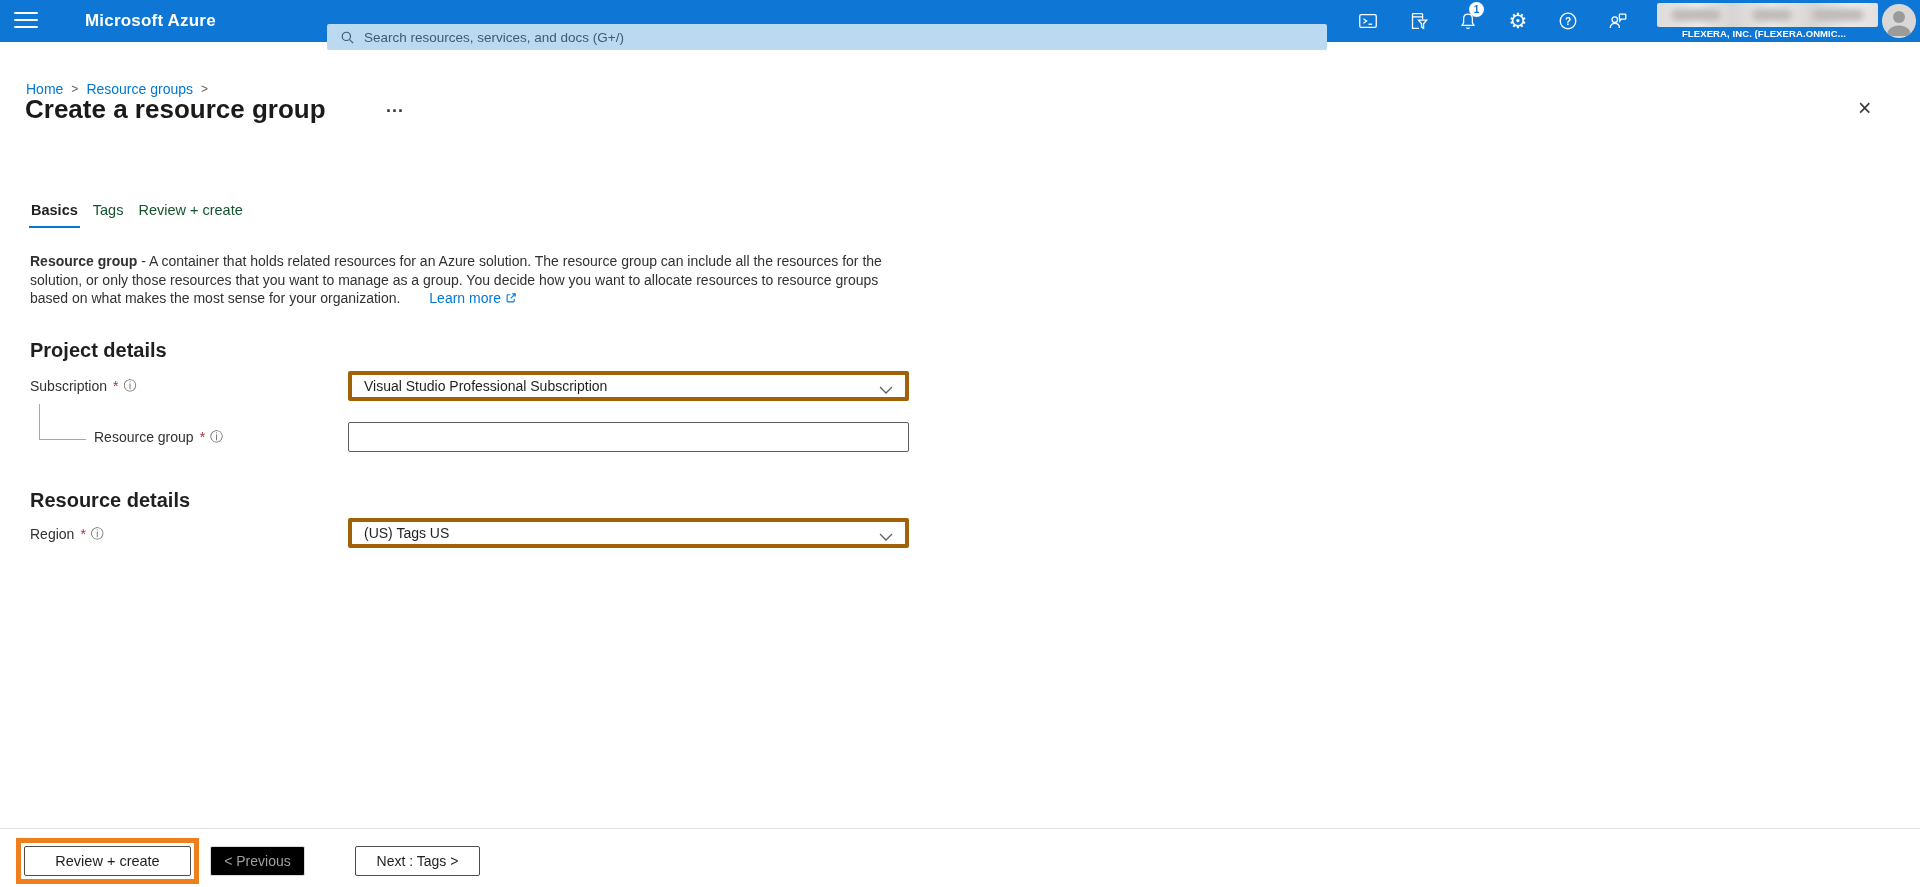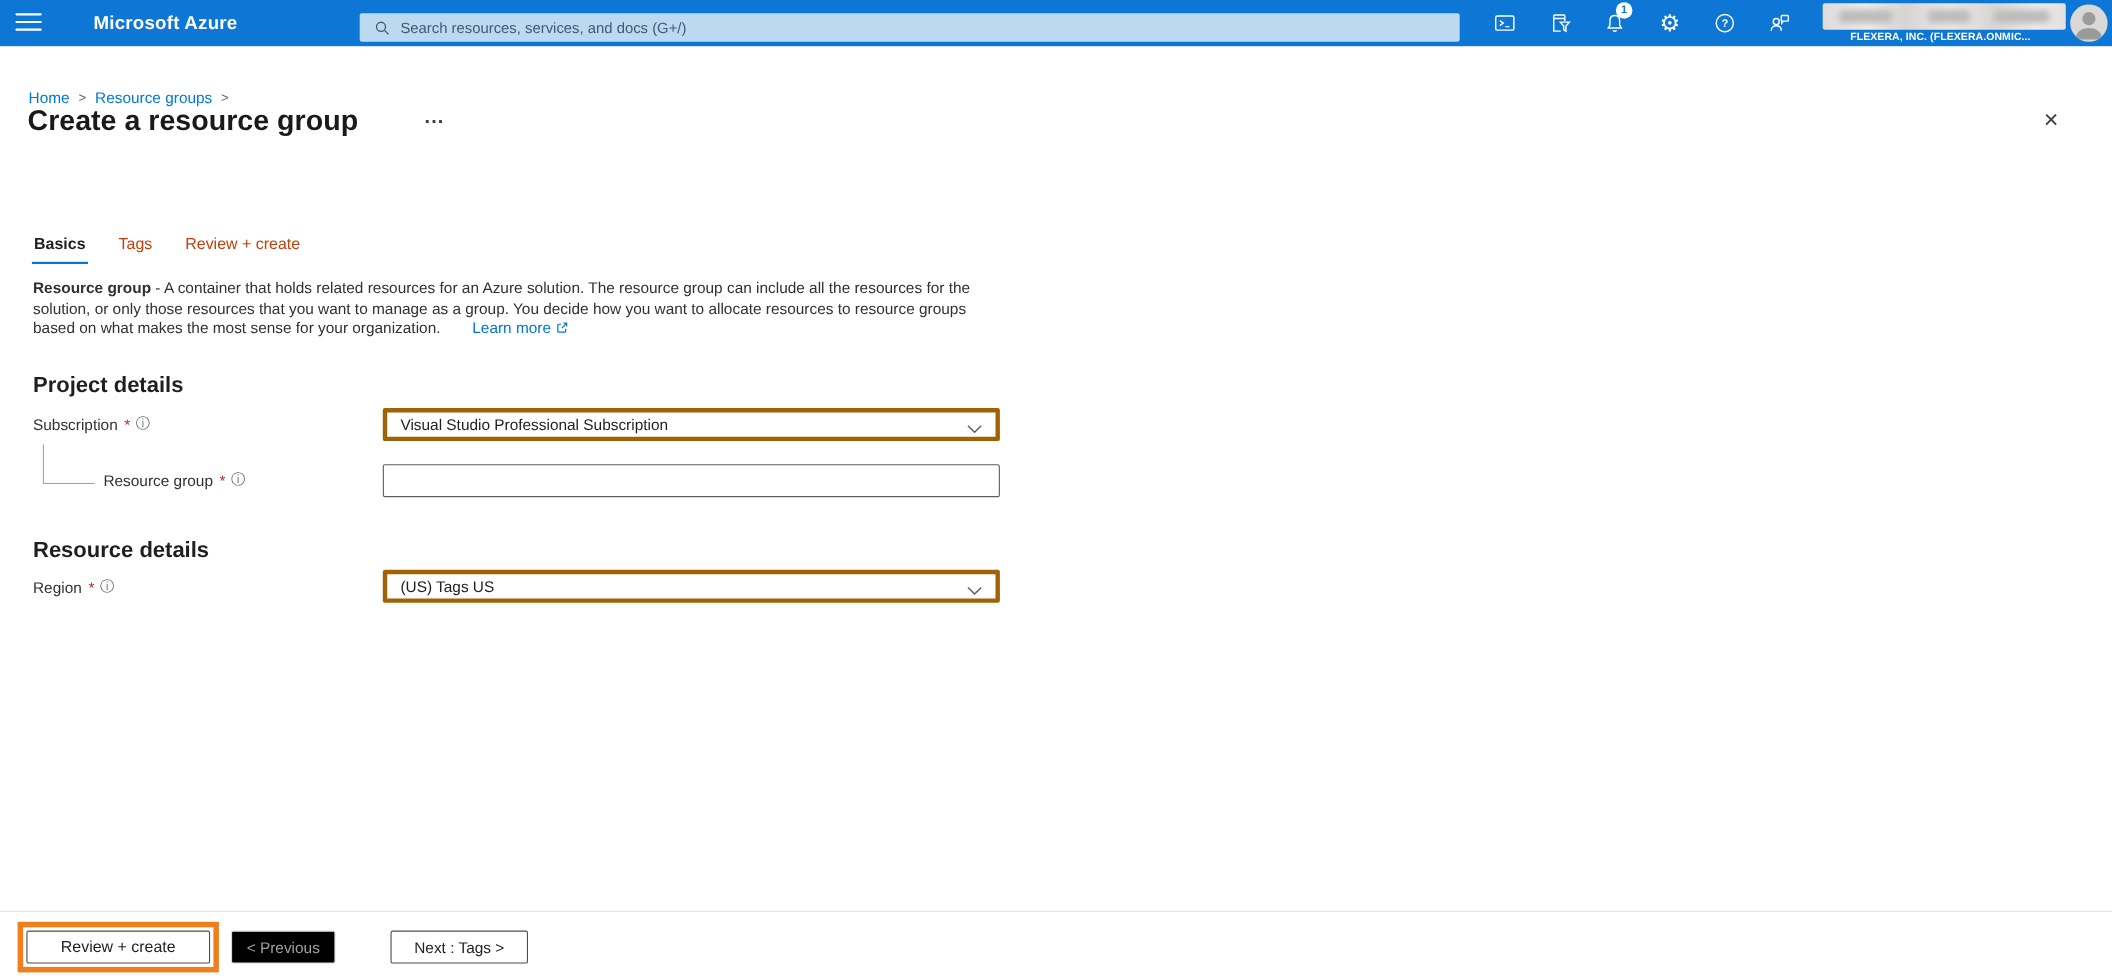--- a/index.html
+++ b/index.html
@@ -6,21 +6,21 @@
   html,body { width:1920px; height:887px; background:#fff;
     font-family:"Liberation Sans","DejaVu Sans",sans-serif; overflow:hidden; }
 
   
   #topbar { position:absolute; left:0; top:0; width:1920px; height:42px; background:#0e76d4;padding-left:32px; }
   #hamburger { position:absolute; left:14px; top:12px; width:24px; height:18px; cursor:pointer; }
   #hamburger span { position:absolute; left:0; width:24px; height:2px; background:#fff; border-radius:1px; }
   #hamburger span:nth-child(1){top:0;} #hamburger span:nth-child(2){top:7px;} #hamburger span:nth-child(3){top:14px;}
   #brand { position:absolute; left:85px; top:0; height:42px; line-height:42px;
     color:#fff; font-size:17px; font-weight:700; letter-spacing:.2px; cursor:pointer; }
-  #searchbox { position:absolute; left:327px; top:12px; width:1000px; height:26px;
+  #searchbox { position:absolute; left:327px; top:24px; width:1000px; height:26px;
     background:#bcd9f2; border-radius:2px; display:flex; align-items:center; padding-left:13px; gap:9px; cursor:text; }
   #searchbox .ph { font-size:13.5px; color:#3e5a74; }
   .tb-icon { position:absolute; top:9px; width:24px; height:24px; display:flex;
     align-items:center; justify-content:center; cursor:pointer; }
   .tb-icon svg { stroke:#fff; fill:none; stroke-width:1.4; }
   #gear-glyph { color:#fff; font-size:21px; line-height:24px; font-family:"DejaVu Sans",sans-serif; }
   #bell-badge { position:absolute; left:1469px; top:2px; width:15px; height:15px; border-radius:50%;
     background:#fff; color:#0e76d4; font-size:10px; font-weight:700; display:flex;
     align-items:center; justify-content:center; }
   #tenant-blur { position:absolute; left:1657px; top:3px; width:221px; height:24px; border-radius:2px;
@@ -36,22 +36,22 @@
   #breadcrumb { position:absolute; left:26px; top:81px; display:flex; gap:8px; font-size:14px; align-items:center; }
   #breadcrumb a { color:#0078d4; text-decoration:none; cursor:pointer; }
   #breadcrumb .sep { color:#605e5c; font-size:12px; }
   #page-title { position:absolute; left:25px; top:94px; font-size:26px; font-weight:700; color:#1b1a19; }
   #title-ellipsis { position:absolute; left:386px; top:96px; font-size:18px; font-weight:700;
     color:#3b3a39; letter-spacing:1px; cursor:pointer; }
   #close-btn { position:absolute; left:1858px; top:96px; font-size:23px; color:#3b3a39;
     cursor:pointer; line-height:24px; font-weight:400; }
 
   
-  #tabs { position:absolute; left:29px; top:214px; display:flex; gap:26px; font-size:14.5px; }
-  .tab { color:#c2410c; padding:0 2px 8px 2px; cursor:pointer; }
+  #tabs { position:absolute; left:29px; top:202px; display:flex; gap:11px; font-size:14.5px; }
+  .tab { color:#14532d; padding:0 2px 8px 2px; cursor:pointer; }
   .tab.active { font-weight:700; color:#201f1e; border-bottom:2.5px solid #0078d4; }
 
   
   #description { position:absolute; left:30px; top:252px; width:874px; font-size:14px;
     line-height:18.6px; color:#323130; }
   #description b { font-weight:700; }
   #description a { color:#0078d4; text-decoration:none; cursor:pointer; white-space:nowrap;margin-left:25px; }
 
   
   .section-heading { position:absolute; left:30px; font-size:20px; font-weight:700; color:#201f1e; }

